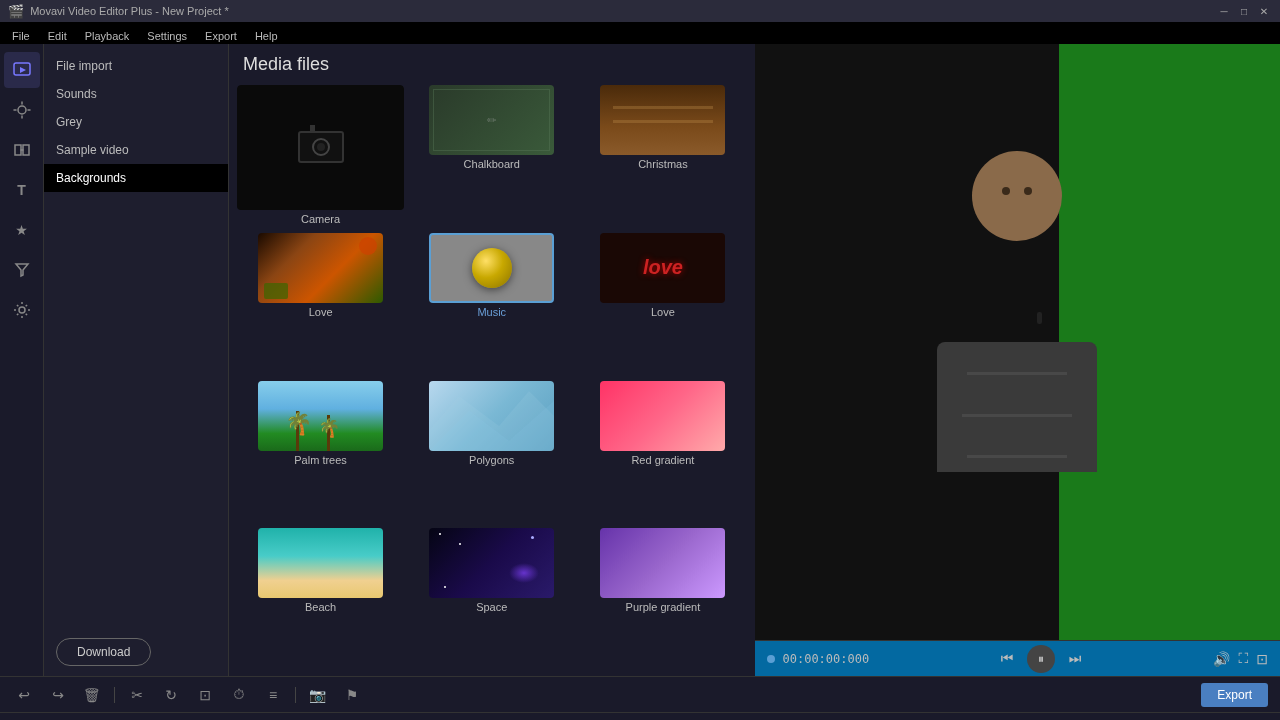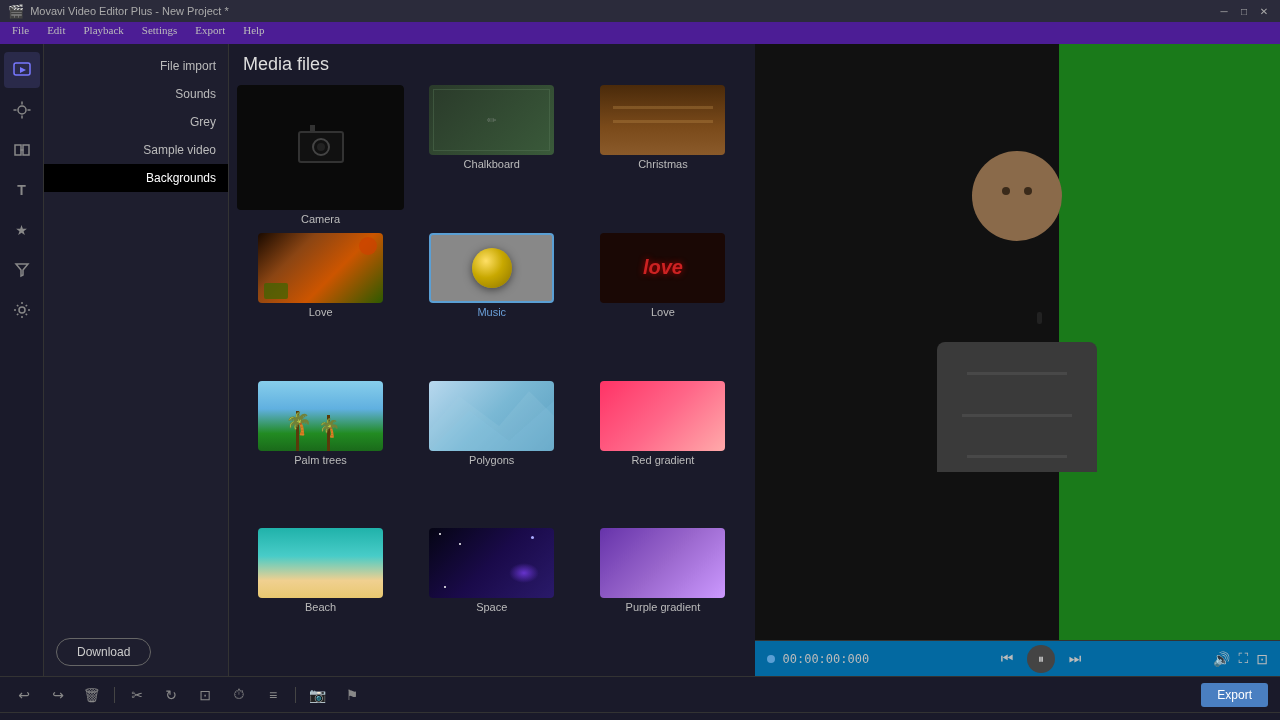--- a/index.html
+++ b/index.html
@@ -6,35 +6,35 @@
     body { width: 1280px; height: 720px; background: #1e1e2e; font-family: 'Segoe UI', Arial, sans-serif; font-size: 12px; color: #ccc; overflow: hidden; user-select: none; }
 
     
     .title-bar { height: 22px; background: #2b2b3b; display: flex; align-items: center; justify-content: space-between; padding: 0 8px; }
     .title-bar-left { display: flex; align-items: center; gap: 6px; }
     .title-text { font-size: 11px; color: #aaa; }
     .title-controls { display: flex; gap: 4px; }
     .title-btn { width: 16px; height: 16px; display: flex; align-items: center; justify-content: center; font-size: 10px; color: #aaa; cursor: pointer; }
 
     
-    .menu-bar { height: 22px; background: #4c1d95; display: flex; align-items: flex-start; padding: 0 4px; gap: 2px; font-family: Liberation Serif, serif; }
+    .menu-bar { height: 22px; background: #000000; display: flex; align-items: flex-end; padding: 0 4px; gap: 2px; }
     .menu-item { padding: 2px 8px; font-size: 11px; color: #bbb; cursor: pointer; border-radius: 2px; }
 
     
     .main { display: flex; height: calc(720px - 44px - 22px - 22px); }
 
     
     .sidebar-icons { width: 44px; background: #1a1a2a; display: flex; flex-direction: column; align-items: center; padding-top: 8px; gap: 4px; border-right: 1px solid #333; }
     .sidebar-icon { width: 36px; height: 36px; display: flex; align-items: center; justify-content: center; border-radius: 4px; cursor: pointer; color: #888; font-size: 16px; }
     .sidebar-icon:hover, .sidebar-icon.active { background: #2a2a4a; color: #fff; }
     .sidebar-icon.active { color: #7878ff; }
 
     
     .left-panel { width: 185px; background: #1e1e2e; border-right: 1px solid #333; display: flex; flex-direction: column; }
-    .left-panel-item { padding: 7px 12px; font-size: 12px; color: #bbb; cursor: pointer; text-align: right; }
+    .left-panel-item { padding: 7px 12px; font-size: 12px; color: #bbb; cursor: pointer; }
     .left-panel-item.active { background: #000000; color: #fff; }
 
     
     .content-panel { flex: 1; background: #1a1a2a; display: flex; flex-direction: column; overflow: hidden; max-width: 640px; }
     .content-header { padding: 10px 14px 6px; font-size: 18px; color: #ddd; font-weight: 500; }
     .content-grid { display: grid; grid-template-columns: repeat(3, 1fr); gap: 4px; padding: 4px 8px; overflow-y: auto; flex: 1; }
     .grid-item { display: flex; flex-direction: column; align-items: center; cursor: pointer; border-radius: 4px; overflow: hidden; }
     .grid-thumb { width: 125px; height: 70px; border-radius: 4px; overflow: hidden; position: relative; display: flex; align-items: center; justify-content: center; }
     .grid-label { font-size: 11px; color: #bbb; padding: 3px 0 4px; text-align: center; }
     .grid-label.selected { color: #6a9fd8; }

